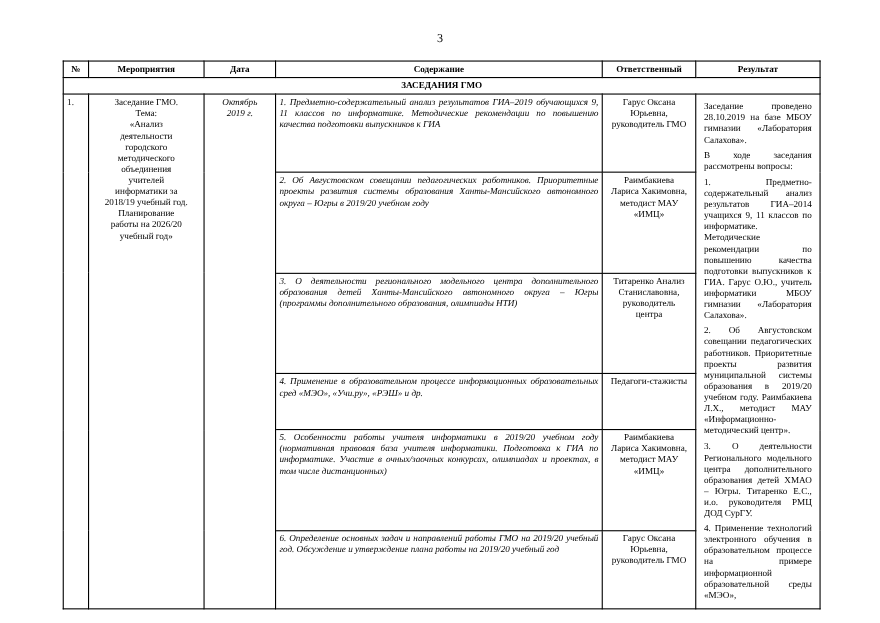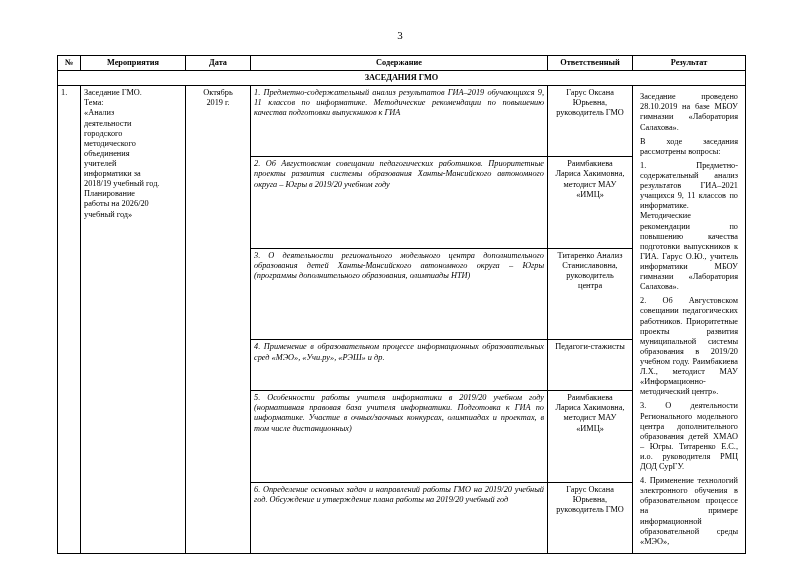--- a/index.html
+++ b/index.html
@@ -62,25 +62,27 @@
   .c-cont  { width: 297px; }
   .c-resp  { width: 85px; }
   .c-res   { width: 113px; }
 
   td.num-cell {
     text-align: left;
     padding-left: 4px;
     padding-top: 4px;
   }
   td.event-cell {
+    text-align: center;
     padding-top: 4px;
   }
   td.date-cell {
     text-align: center;
     padding-top: 4px;
+    font-style: italic;
   }
   td.content-cell {
     text-align: justify;
     text-justify: inter-word;
     padding: 3px 4px 3px 4px;
     font-style: italic;
   }
   td.resp-cell {
     text-align: center;
     vertical-align: middle;
@@ -169,21 +171,21 @@
 
         <td class="resp-cell">
           <span class="rline">Гарус Оксана</span>
           <span class="rline">Юрьевна,</span>
           <span class="rline">руководитель ГМО</span>
         </td>
 
         <td class="result-cell" rowspan="6">
           <p>Заседание проведено 28.10.2019 на базе МБОУ гимназии «Лаборатория Салахова».</p>
           <p>В ходе заседания рассмотрены вопросы:</p>
-          <p>1. Предметно-содержательный анализ результатов ГИА–2021 учащихся 9, 11 классов по информатике. Методические рекомендации по повышению качества подготовки выпускников к ГИА. Гарус О.Ю., учитель информатики МБОУ гимназии «Лаборатория Салахова».</p>
+          <p>1. Предметно-содержательный анализ результатов ГИА–2014 учащихся 9, 11 классов по информатике. Методические рекомендации по повышению качества подготовки выпускников к ГИА. Гарус О.Ю., учитель информатики МБОУ гимназии «Лаборатория Салахова».</p>
           <p>2. Об Августовском совещании педагогических работников. Приоритетные проекты развития муниципальной системы образования в 2019/20 учебном году. Раимбакиева Л.Х., методист МАУ «Информационно-методический центр».</p>
           <p>3. О деятельности Регионального модельного центра дополнительного образования детей ХМАО – Югры. Титаренко Е.С., и.о. руководителя РМЦ ДОД СурГУ.</p>
           <p>4. Применение технологий электронного обучения в образовательном процессе на примере информационной образовательной среды «МЭО»,</p>
         </td>
       </tr>
 
       <tr>
         <td class="content-cell">2. Об Августовском совещании педагогических работников. Приоритетные проекты развития системы образования Ханты-Мансийского автономного округа – Югры в 2019/20 учебном году</td>
         <td class="resp-cell">
           <span class="rline">Раимбакиева</span>

